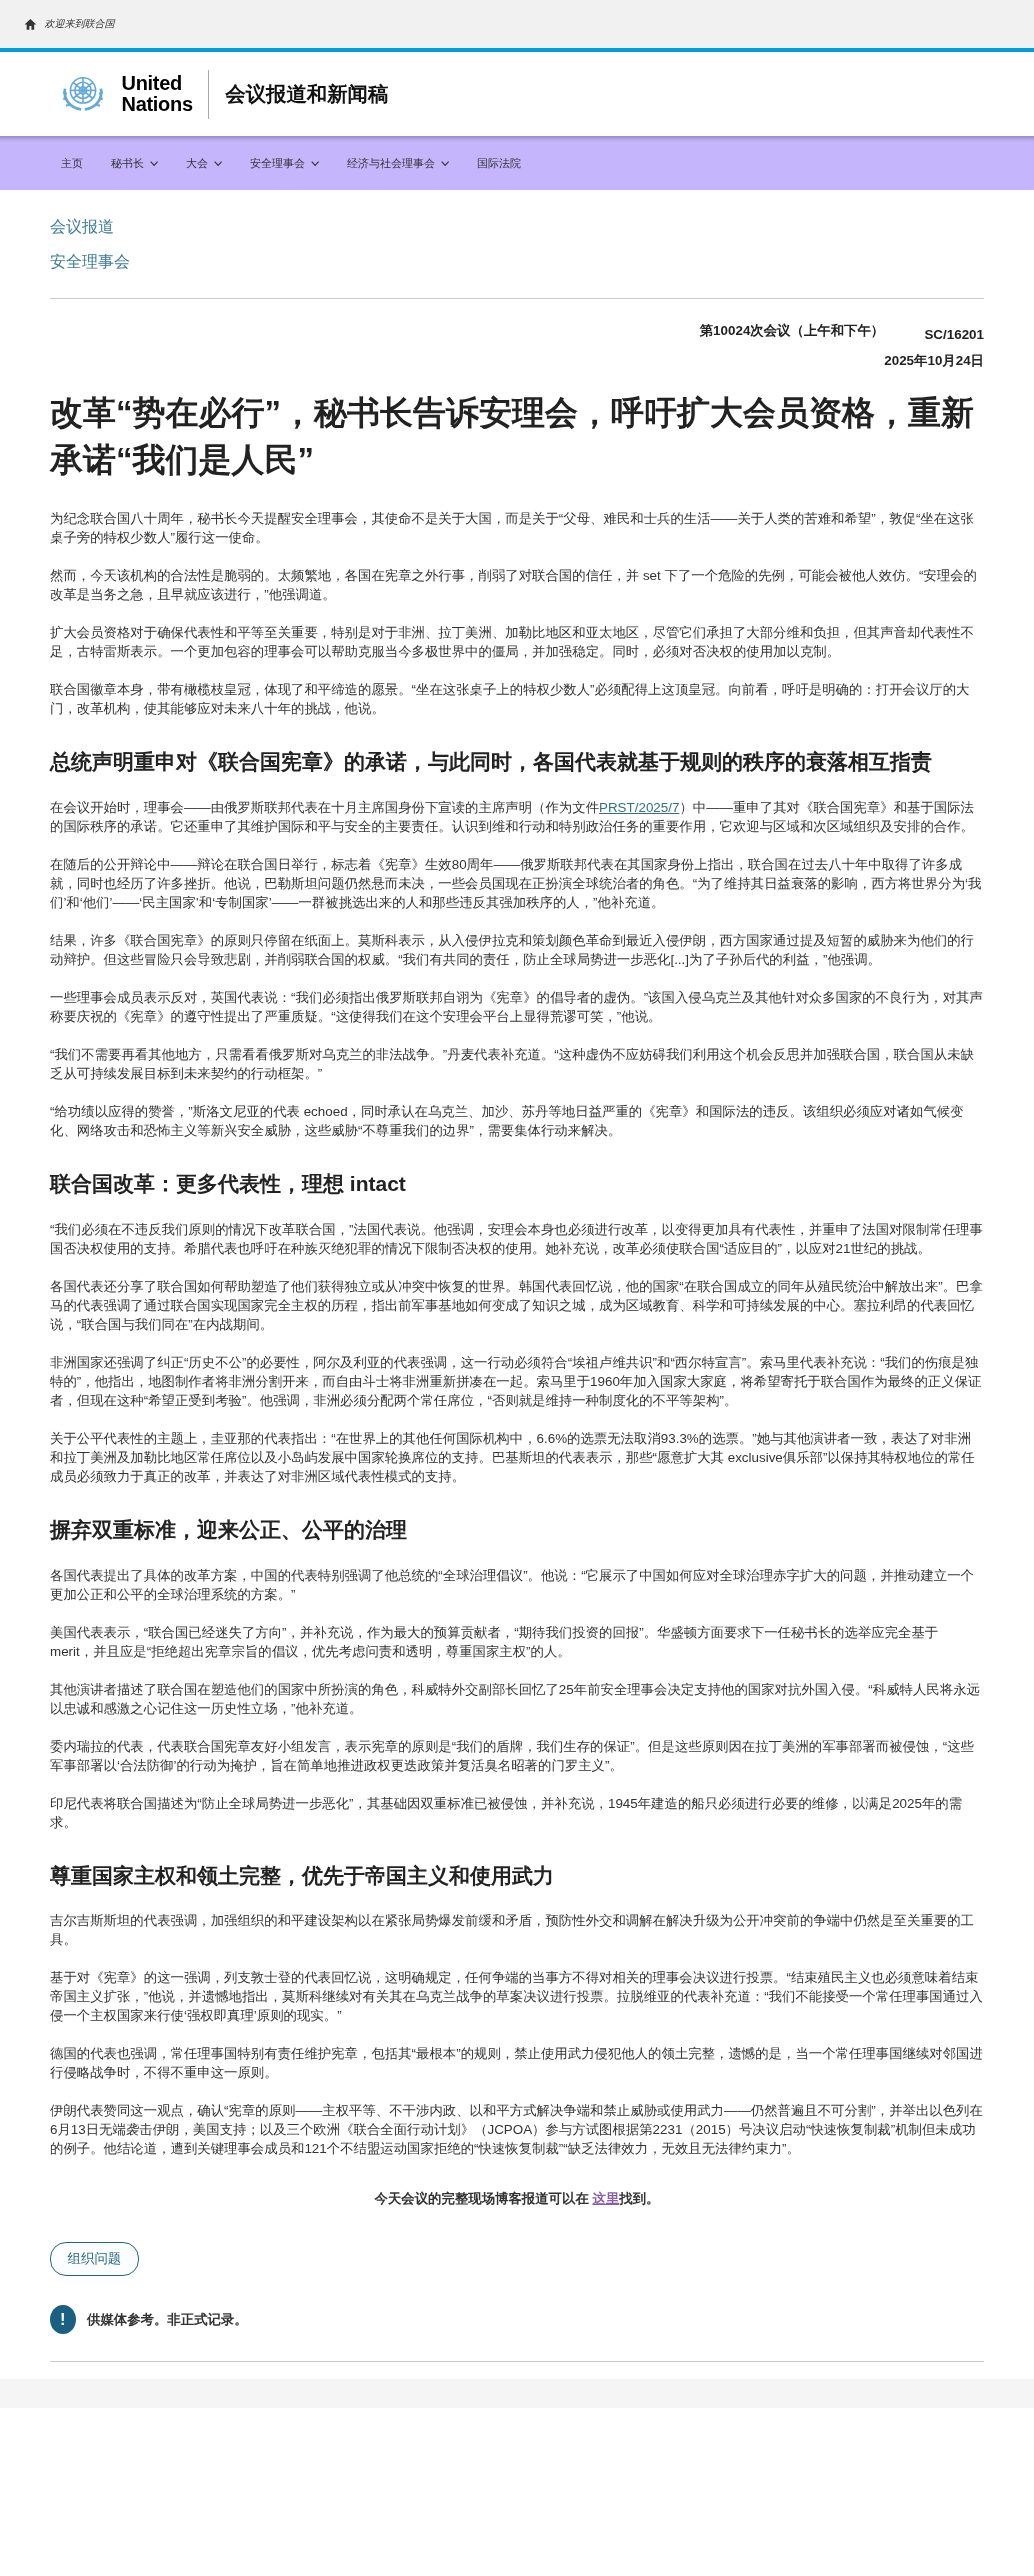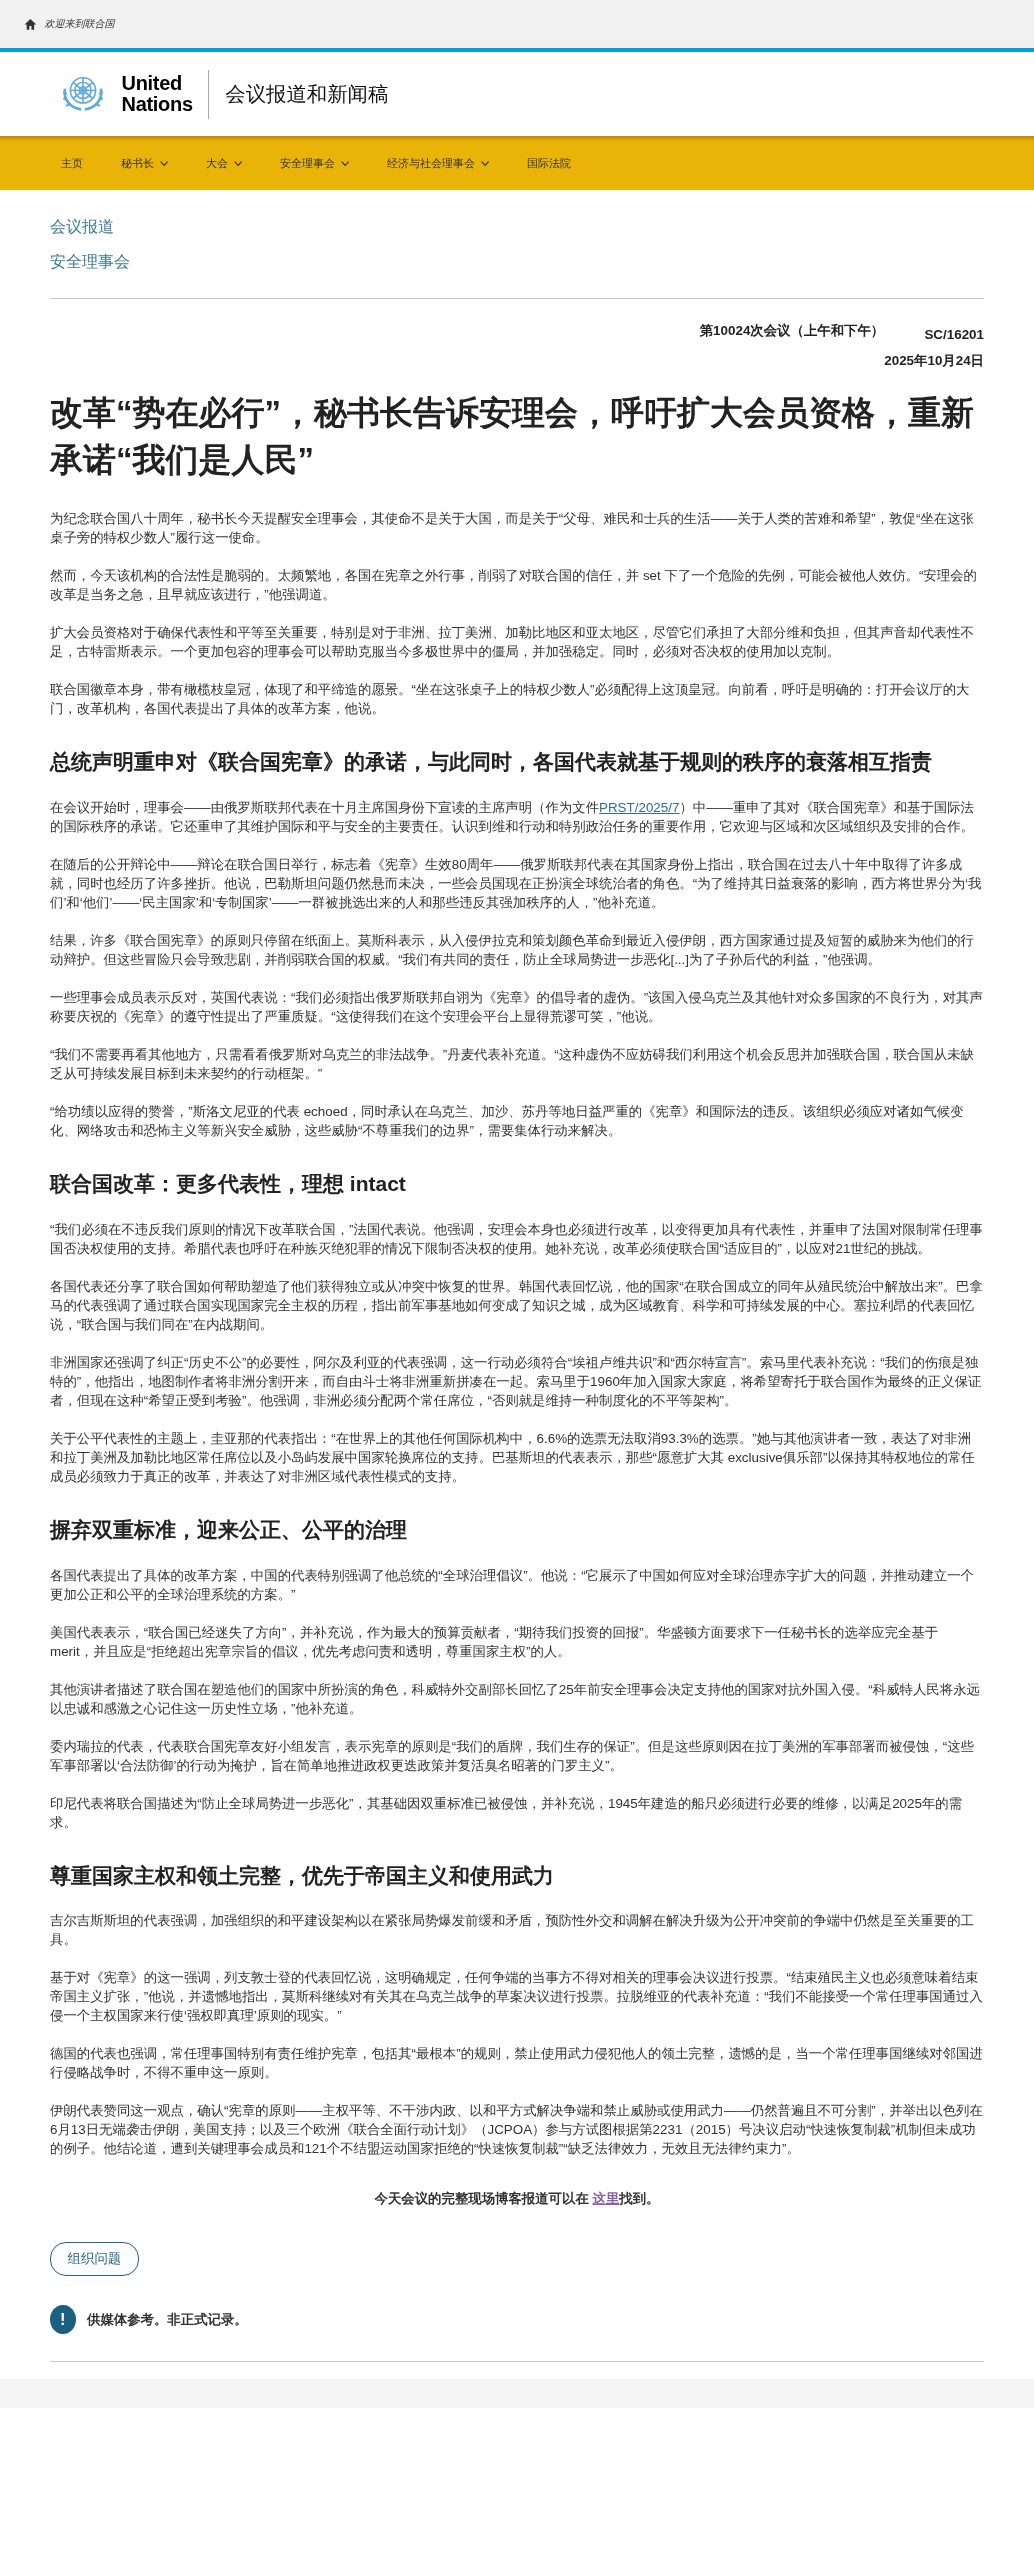--- a/index.html
+++ b/index.html
@@ -10,24 +10,24 @@
   .top-strip { height:48px; background:#f1f1f1; display:flex; align-items:center; gap:7.7px; padding-left:24px; font-size:10px; color:#333;font-style:italic; }
   .home-icon svg { display:block; }
 
   .blue-bar { height:3.8px; background:#009edb; }
 
   
   .header { background:#fff; display:flex; align-items:center; padding:15.3px 0 15.3px 56px; }
   .un-emblem { width:54px; height:54px; }
   .logo-text { margin-left:11.5px; font-size:20px; font-weight:bold; color:#000; line-height:1.06; letter-spacing:-0.3px; }
   .header-divider { width:0.6px; height:49px; background:#a9a9a9; margin:0 16.6px 0 15.3px; }
-  .site-title { font-size:20.4px; font-weight:normal; color:#111; }
-
-  
-  .nav { background:#eab308; height:54px; display:flex; align-items:center; gap:38px; padding-left:61px;
+  .site-title { font-size:20.4px; font-weight:bold; color:#111; }
+
+  
+  .nav { background:#c4b5fd; height:54px; display:flex; align-items:center; gap:28px; padding-left:61px;
          box-shadow: inset 0 6.4px 5.7px -4.5px rgba(0,0,0,0.28); font-size:11px; color:#333; }
   .nav-item { display:flex; align-items:center; gap:5.7px; cursor:pointer; }
   .caret svg { display:block; margin-top:1.3px; }
 
   
   .content { padding:27px 50px 0 50px; }
 
   .breadcrumb a { display:block; color:#3b7b96; text-decoration:none; font-size:16px; margin-bottom:13.4px; }
   .rule { border:none; border-top:0.6px solid #ccc; margin:25.5px 0 0 0; }
 
@@ -147,21 +147,21 @@
       <div>SC/16201</div>
       <div>2025年10月24日</div>
     </div>
   </div>
 
   <h1>改革“势在必行”，秘书长告诉安理会，呼吁扩大会员资格，重新承诺“我们是人民”</h1>
 
   <p>为纪念联合国八十周年，秘书长今天提醒安全理事会，其使命不是关于大国，而是关于“父母、难民和士兵的生活——关于人类的苦难和希望”，敦促“坐在这张桌子旁的特权少数人”履行这一使命。</p>
   <p>然而，今天该机构的合法性是脆弱的。太频繁地，各国在宪章之外行事，削弱了对联合国的信任，并 set 下了一个危险的先例，可能会被他人效仿。“安理会的改革是当务之急，且早就应该进行，”他强调道。</p>
   <p>扩大会员资格对于确保代表性和平等至关重要，特别是对于非洲、拉丁美洲、加勒比地区和亚太地区，尽管它们承担了大部分维和负担，但其声音却代表性不足，古特雷斯表示。一个更加包容的理事会可以帮助克服当今多极世界中的僵局，并加强稳定。同时，必须对否决权的使用加以克制。</p>
-  <p>联合国徽章本身，带有橄榄枝皇冠，体现了和平缔造的愿景。“坐在这张桌子上的特权少数人”必须配得上这顶皇冠。向前看，呼吁是明确的：打开会议厅的大门，改革机构，各国代表提出了具体的改革方案，他说。</p>
+  <p>联合国徽章本身，带有橄榄枝皇冠，体现了和平缔造的愿景。“坐在这张桌子上的特权少数人”必须配得上这顶皇冠。向前看，呼吁是明确的：打开会议厅的大门，改革机构，使其能够应对未来八十年的挑战，他说。</p>
 
   <h2>总统声明重申对《联合国宪章》的承诺，与此同时，各国代表就基于规则的秩序的衰落相互指责</h2>
 
   <p>
     <span>在会议开始时，理事会——由俄罗斯联邦代表在十月主席国身份下宣读的主席声明（作为文件</span><a href="#" class="inline-link">PRST/2025/7</a><span>）中——重申了其对《联合国宪章》和基于国际法的国际秩序的承诺。它还重申了其维护国际和平与安全的主要责任。认识到维和行动和特别政治任务的重要作用，它欢迎与区域和次区域组织及安排的合作。</span>
   </p>
   <p>在随后的公开辩论中——辩论在联合国日举行，标志着《宪章》生效80周年——俄罗斯联邦代表在其国家身份上指出，联合国在过去八十年中取得了许多成就，同时也经历了许多挫折。他说，巴勒斯坦问题仍然悬而未决，一些会员国现在正扮演全球统治者的角色。“为了维持其日益衰落的影响，西方将世界分为‘我们’和‘他们’——‘民主国家’和‘专制国家’——一群被挑选出来的人和那些违反其强加秩序的人，”他补充道。</p>
   <p>结果，许多《联合国宪章》的原则只停留在纸面上。莫斯科表示，从入侵伊拉克和策划颜色革命到最近入侵伊朗，西方国家通过提及短暂的威胁来为他们的行动辩护。但这些冒险只会导致悲剧，并削弱联合国的权威。“我们有共同的责任，防止全球局势进一步恶化[...]为了子孙后代的利益，”他强调。</p>
   <p>一些理事会成员表示反对，英国代表说：“我们必须指出俄罗斯联邦自诩为《宪章》的倡导者的虚伪。”该国入侵乌克兰及其他针对众多国家的不良行为，对其声称要庆祝的《宪章》的遵守性提出了严重质疑。“这使得我们在这个安理会平台上显得荒谬可笑，”他说。</p>
   <p>“我们不需要再看其他地方，只需看看俄罗斯对乌克兰的非法战争。”丹麦代表补充道。“这种虚伪不应妨碍我们利用这个机会反思并加强联合国，联合国从未缺乏从可持续发展目标到未来契约的行动框架。”</p>

